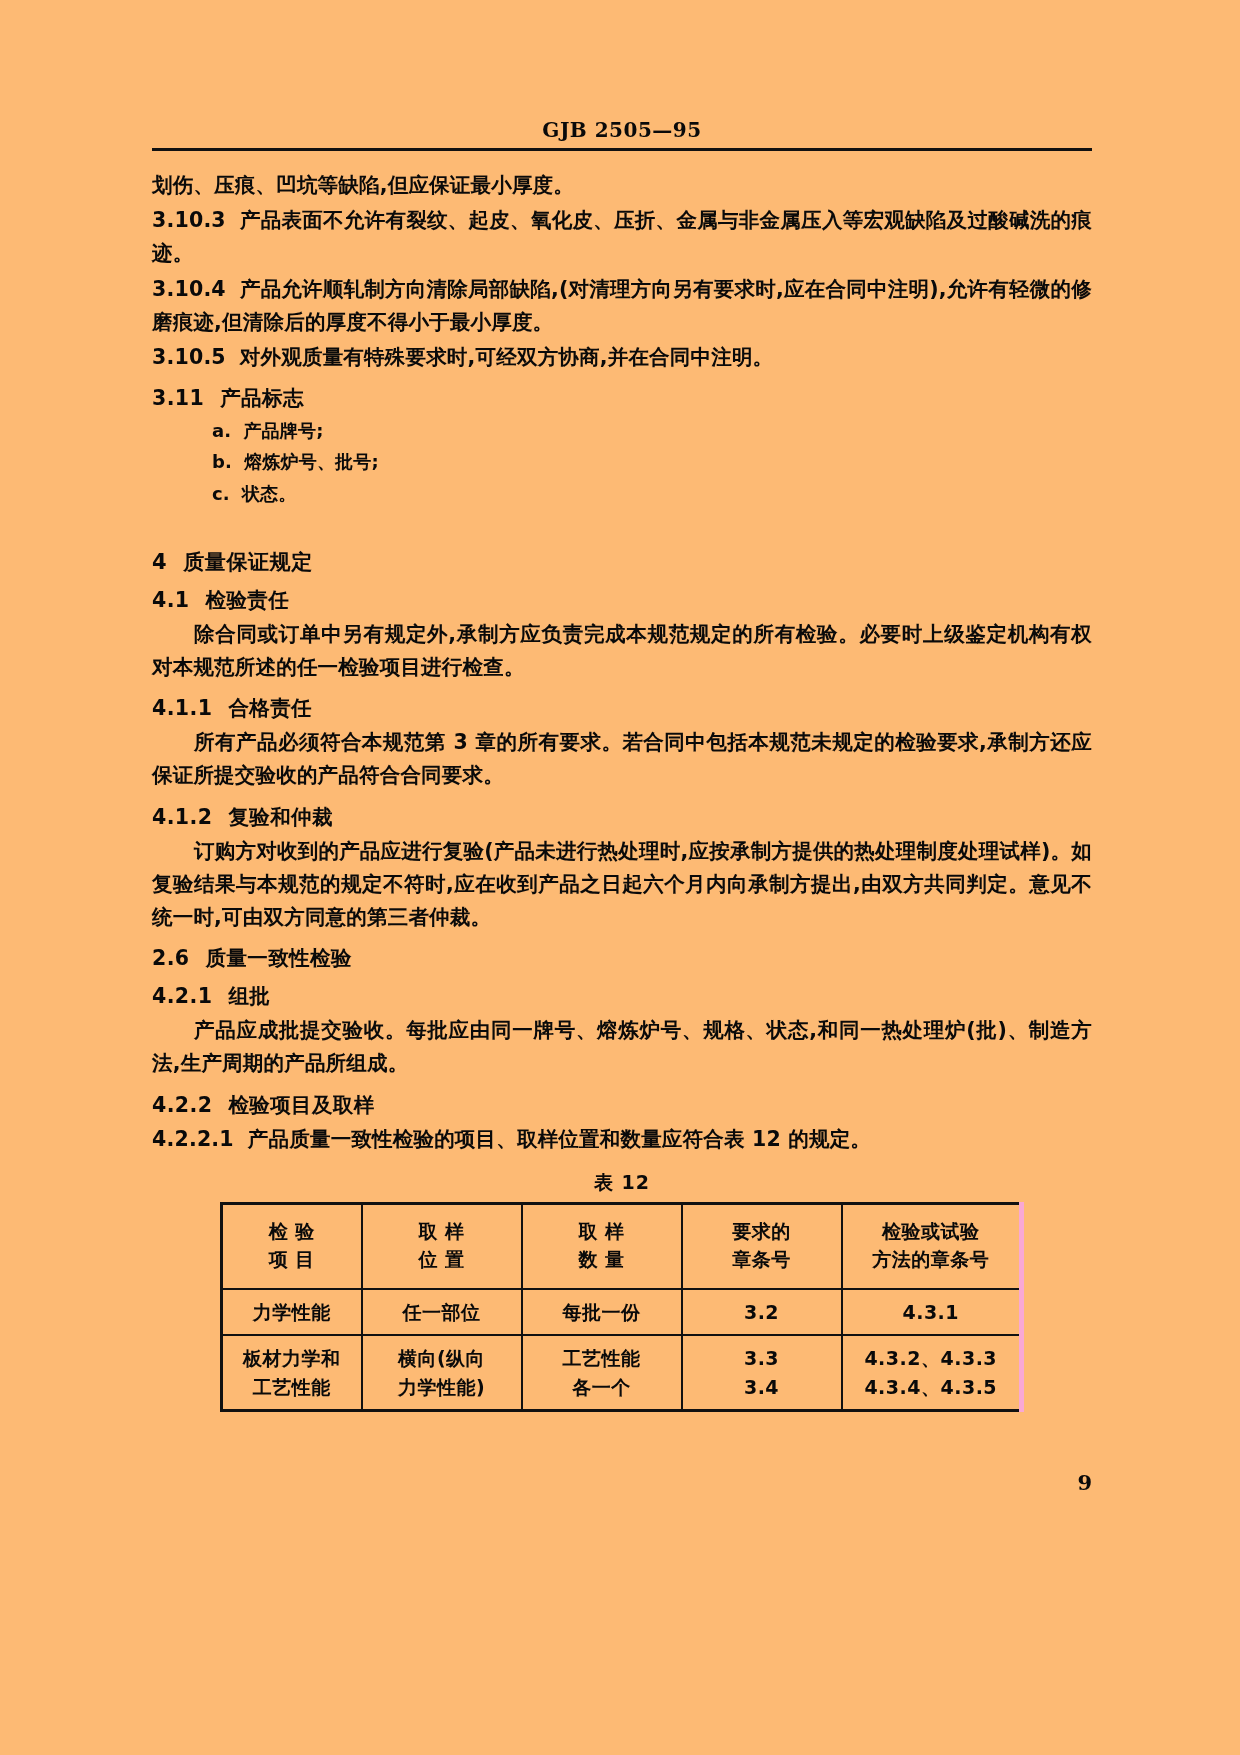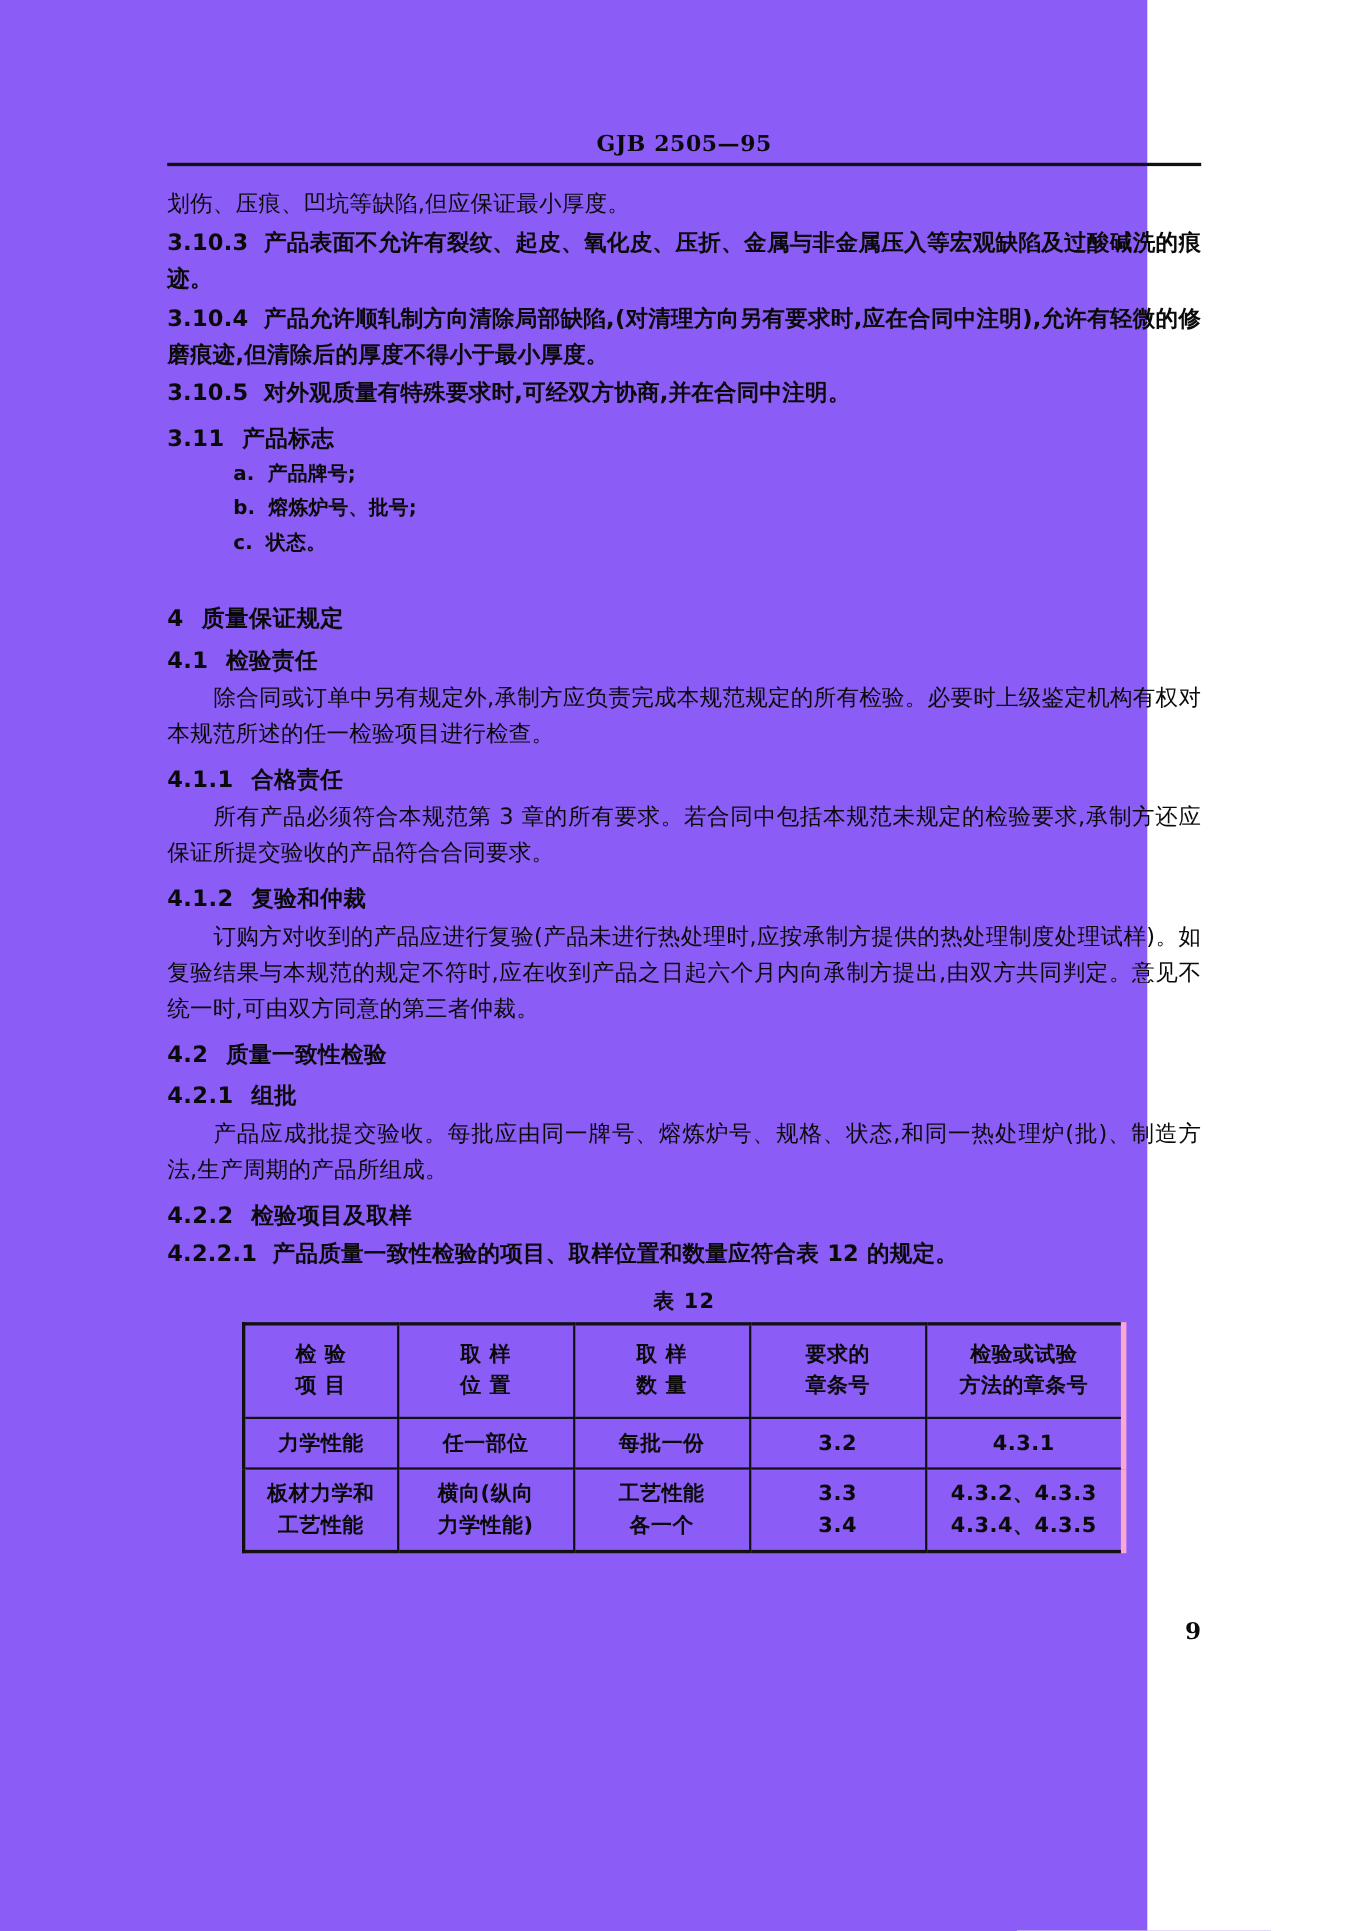--- a/index.html
+++ b/index.html
@@ -11,23 +11,23 @@
     width: 1240px;
     height: 1755px;
     position: relative;
     font-family: "DejaVu Sans", "Liberation Sans", sans-serif;
     color: #0a0a0a;
     overflow: hidden;
   }
   .page {
     position: absolute;
     left: 0; top: 0;
-    width: 1043px;
+    width: 1240px;
     height: 1755px;
-    background: #8b5cf6;
+    background: #fdba74;
   }
   .content {
     position: absolute;
     left: 152px;
     top: 118px;
     width: 940px;
   }
 
   
   .page-header {
@@ -44,21 +44,21 @@
     margin: 0 0 18px 0;
     width: 100%;
   }
 
   
   .para {
     font-size: 20.5px;
     line-height: 1.62;
     margin: 0 0 2px 0;
     text-align: justify;
-    font-weight: 400;
+    font-weight: 700;
     letter-spacing: 0.2px;
   }
   .para.indent {
     text-indent: 42px;
   }
   .numbered {
     font-size: 20.5px;
     line-height: 1.62;
     margin: 0 0 2px 0;
     text-align: justify;
@@ -212,21 +212,21 @@
       <span class="num">4.1.1</span><span>合格责任</span>
     </p>
     <p class="para indent">所有产品必须符合本规范第 3 章的所有要求。若合同中包括本规范未规定的检验要求,承制方还应保证所提交验收的产品符合合同要求。</p>
 
     <p class="subheading">
       <span class="num">4.1.2</span><span>复验和仲裁</span>
     </p>
     <p class="para indent">订购方对收到的产品应进行复验(产品未进行热处理时,应按承制方提供的热处理制度处理试样)。如复验结果与本规范的规定不符时,应在收到产品之日起六个月内向承制方提出,由双方共同判定。意见不统一时,可由双方同意的第三者仲裁。</p>
 
     <p class="subheading">
-      <span class="num">4.2</span><span>质量一致性检验</span>
+      <span class="num">2.6</span><span>质量一致性检验</span>
     </p>
 
     <p class="subheading">
       <span class="num">4.2.1</span><span>组批</span>
     </p>
     <p class="para indent">产品应成批提交验收。每批应由同一牌号、熔炼炉号、规格、状态,和同一热处理炉(批)、制造方法,生产周期的产品所组成。</p>
 
     <p class="subheading">
       <span class="num">4.2.2</span><span>检验项目及取样</span>
     </p>

